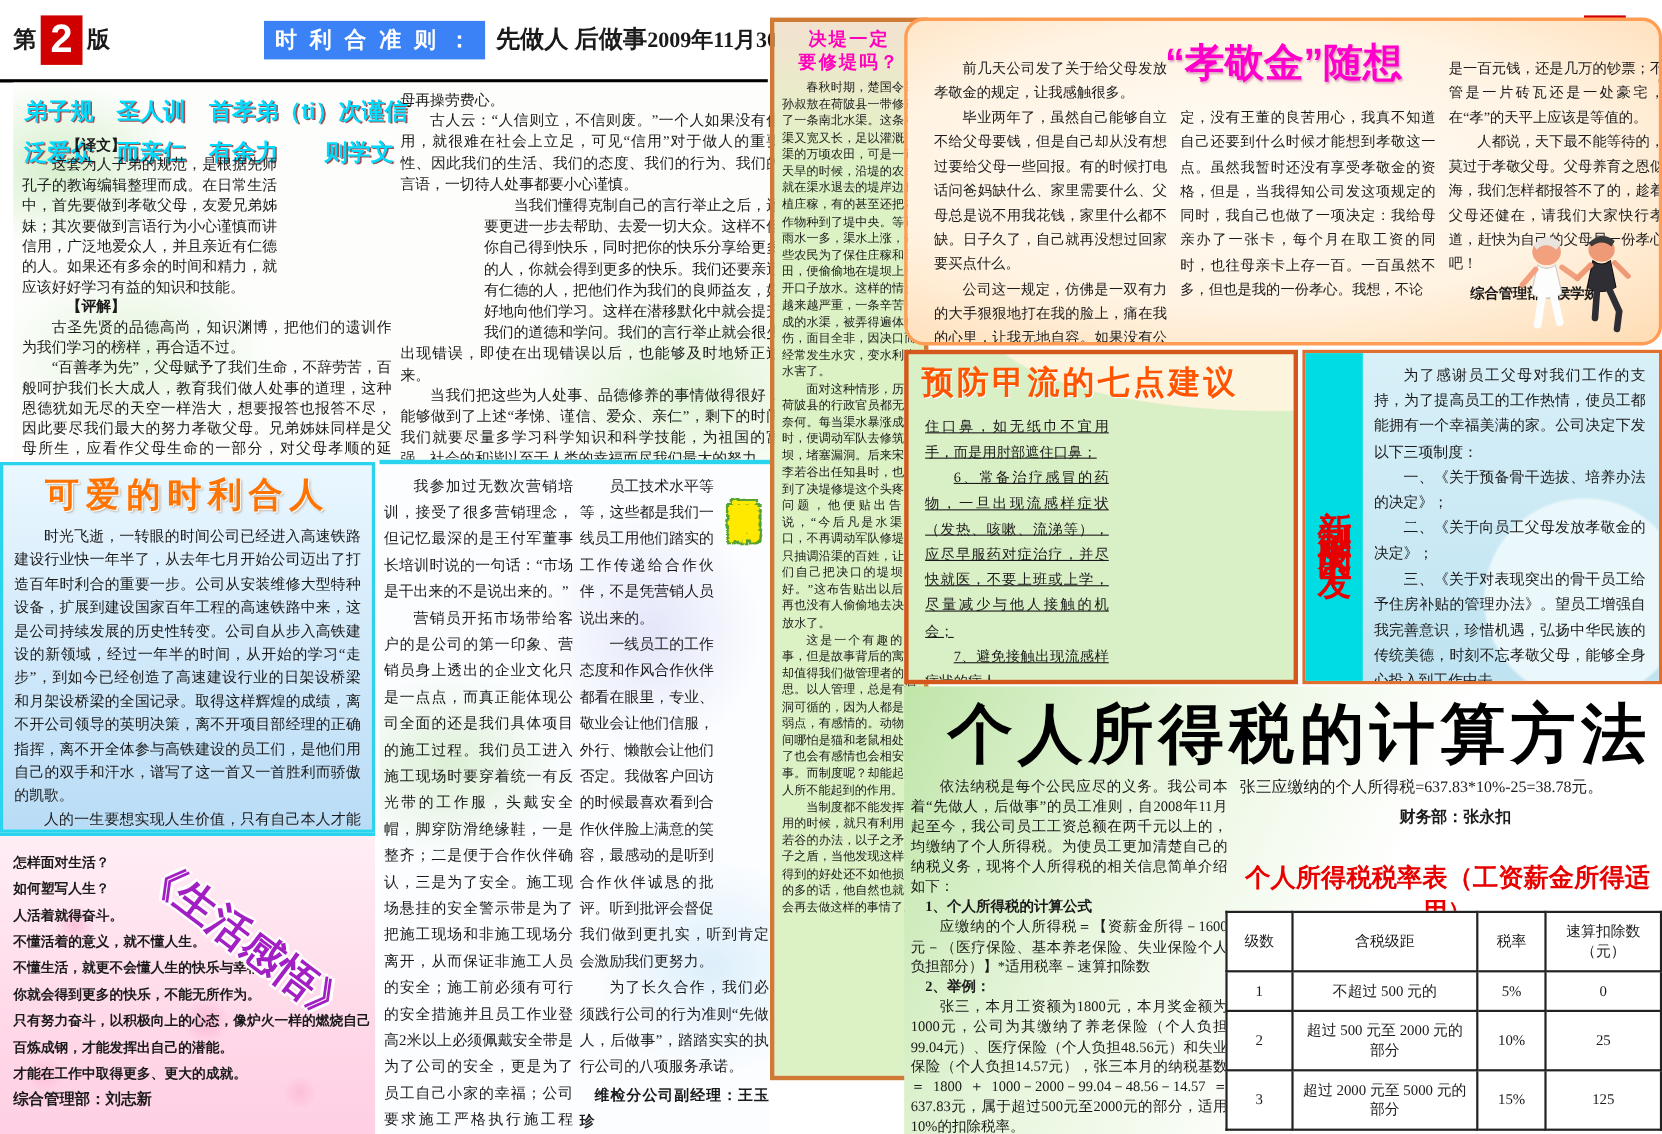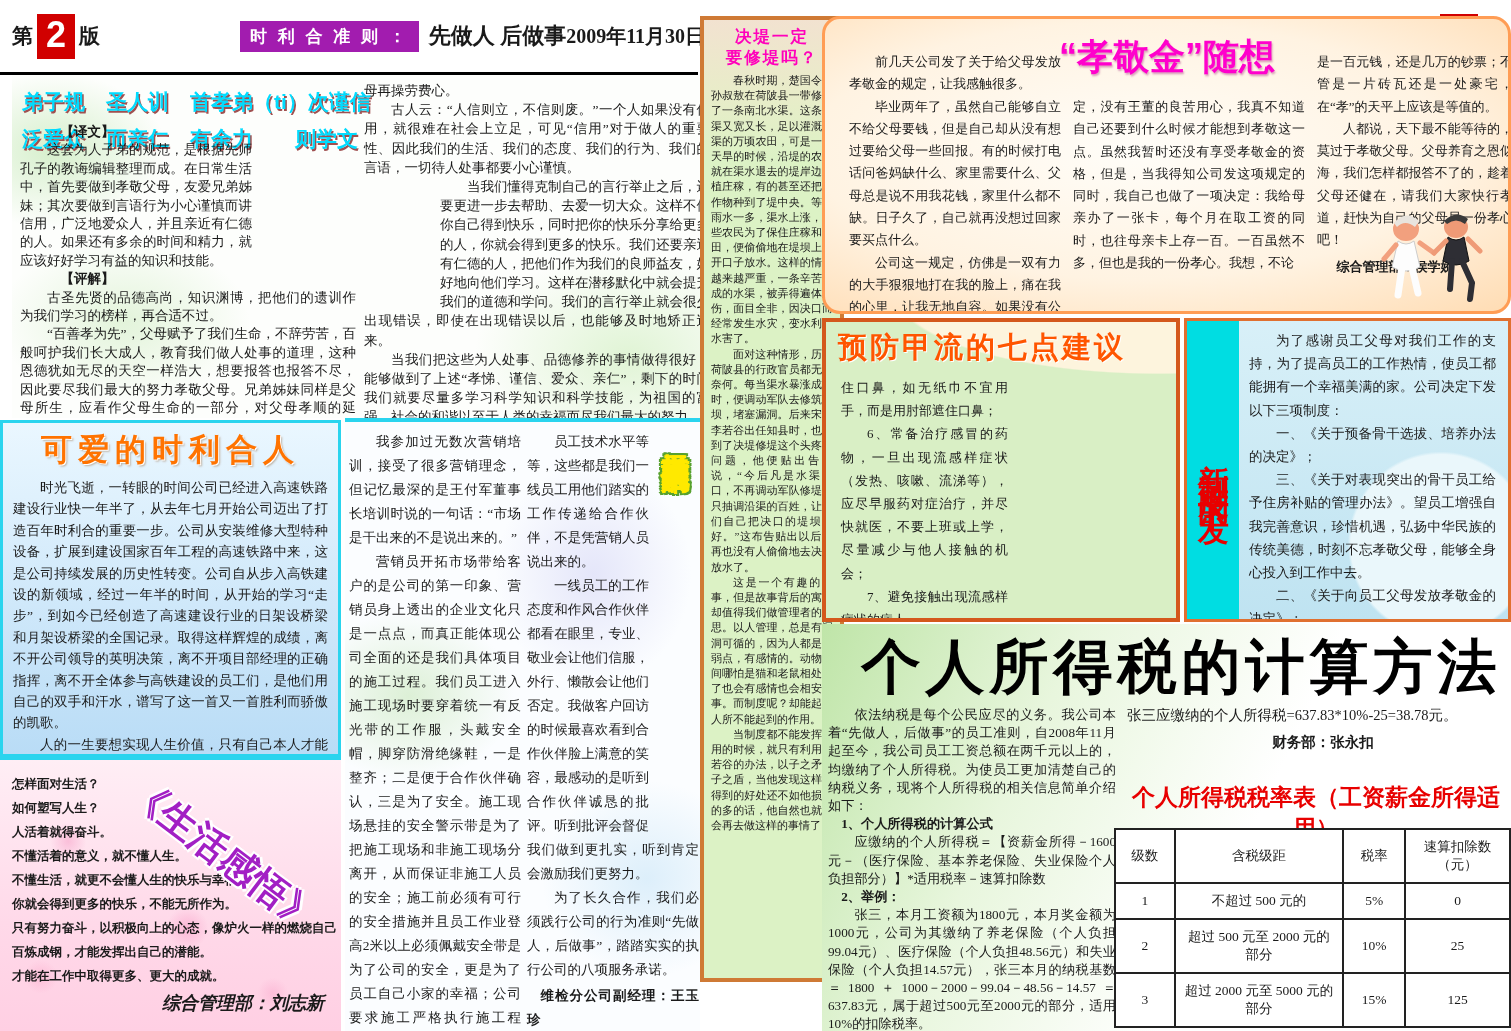--- a/index.html
+++ b/index.html
@@ -5,21 +5,21 @@
   html,body{margin:0;padding:0;background:#fff;}
   #paper{position:relative;width:1511px;height:1031px;background:#fff;overflow:hidden;
          font-family:"Liberation Serif","DejaVu Serif",serif;color:#1a1a1a;}
   
   .hdr{position:absolute;top:0;height:72px;border-bottom:3px solid #000;display:flex;align-items:center;background:#fff;}
   #hdr-left{left:0;width:698px;}
   #hdr-right{left:822px;width:689px;}
   .pgroup{display:flex;align-items:center;gap:4px;font-weight:bold;font-size:21px;}
   .numbox{background:#d10000;color:#fff;font-size:36px;font-weight:bold;line-height:1;
           padding:3px 9px 6px 9px;font-family:"Liberation Sans",sans-serif;}
-  .motto-box{background:#a21caf;color:#fff;font-weight:bold;font-size:17px;letter-spacing:3px;
+  .motto-box{background:#3b82f6;color:#fff;font-weight:bold;font-size:20px;letter-spacing:3px;
              padding:4px 10px;font-family:"Liberation Sans",sans-serif;white-space:nowrap;}
   .motto-txt{font-size:22px;font-weight:bold;white-space:nowrap;}
   .hdr-date{font-size:20px;font-weight:bold;white-space:nowrap;}
   
   .p{margin:0;text-align:justify;text-indent:2em;}
   .p0{margin:0;text-align:justify;text-indent:0;}
   
   #dizigui{position:absolute;left:0;top:75px;width:700px;height:343px;overflow:hidden;
     background:
       radial-gradient(ellipse 160px 110px at 6% 22%, rgba(150,215,125,.38), transparent 70%),
@@ -47,21 +47,21 @@
   
   #shenghuo{position:absolute;left:0;top:757px;width:341px;height:274px;box-sizing:border-box;
     border-top:3px solid #2ad4ee;padding:12px 10px 0 12px;overflow:hidden;
     background:
       radial-gradient(circle 26px at 20% 30%, rgba(247,160,200,.55), transparent 70%),
       radial-gradient(circle 30px at 55% 62%, rgba(247,150,195,.5), transparent 70%),
       radial-gradient(circle 22px at 80% 86%, rgba(250,170,205,.5), transparent 70%),
       radial-gradient(circle 24px at 12% 80%, rgba(250,165,200,.45), transparent 70%),
       linear-gradient(180deg,#ffeef5 0%,#ffd9e9 60%,#ffcfe3 100%);}
   #shenghuo .ln{margin:0;font-size:12.5px;line-height:24px;font-weight:bold;white-space:nowrap;}
-  #shenghuo .sig{font-weight:bold;font-size:18px;margin-top:3px;margin-left:150px;font-style:italic;}
+  #shenghuo .sig{font-weight:bold;font-size:14px;margin-top:3px;}
   #sh-title{position:absolute;left:148px;top:6px;font-family:"Liberation Sans",sans-serif;
             font-weight:bold;font-size:38px;color:#a21fc4;white-space:nowrap;
             transform:rotate(37deg);transform-origin:left top;
             text-shadow:-2px -2px 0 #fff,2px -2px 0 #fff,-2px 2px 0 #fff,2px 2px 0 #fff;}
   
   #shichang{position:absolute;left:345px;top:418px;width:355px;height:613px;box-sizing:border-box;
     border-top:4px solid #2ad4ee;overflow:hidden;padding-top:6px;
     background:
       radial-gradient(ellipse 150px 120px at 18% 45%, rgba(150,210,120,.30), transparent 70%),
       radial-gradient(ellipse 140px 160px at 70% 25%, rgba(170,170,235,.28), transparent 70%),
@@ -96,21 +96,21 @@
   
   #yufang{position:absolute;left:822px;top:318px;width:358px;height:304px;box-sizing:border-box;
     border:4px solid #d4581c;overflow:hidden;padding:6px 8px;
     background:
       radial-gradient(ellipse 420px 130px at 95% -10%, #fdf4dd 0 62%, transparent 63%),
       #d9efc5;}
   #yufang .ttl{font-family:"Liberation Sans",sans-serif;font-weight:bold;font-size:29px;color:#ff5500;
                letter-spacing:3px;margin:0 0 8px 4px;text-shadow:1px 1px 0 #fff;}
   #yf-cols{display:flex;}
   #yf-c1{width:163px;border-right:2px dotted #49a23c;padding-right:6px;}
-  #yf-c2{width:167px;padding-left:7px;}
+  #yf-c2{width:167px;padding-left:7px;text-decoration:underline;}
   #yufang p{margin:0;text-align:justify;font-size:13px;line-height:23.2px;text-indent:2em;}
   #yufang p.cont{text-indent:0;}
   
   #xinzhidu{position:absolute;left:1184px;top:318px;width:327px;height:304px;box-sizing:border-box;
             border:3px solid #e07030;display:flex;overflow:hidden;}
   #xz-strip{width:52px;background:#00dde2;display:flex;align-items:center;justify-content:center;}
   #xz-vert{writing-mode:vertical-rl;text-orientation:upright;font-family:"Liberation Sans",sans-serif;
            font-weight:bold;font-size:31px;line-height:52px;letter-spacing:10px;color:#e80000;}
   #xz-body{flex:1;padding:8px 12px 0 10px;
      background:radial-gradient(circle 150px at 75% 75%, #eaf7fb 0 60%, transparent 62%),
@@ -279,22 +279,22 @@
     </div>
   </div>
 
   <div id="xinzhidu">
     <div id="xz-strip">
       <div id="xz-vert">新制度的下发</div>
     </div>
     <div id="xz-body">
       <p>为了感谢员工父母对我们工作的支持，为了提高员工的工作热情，使员工都能拥有一个幸福美满的家。公司决定下发以下三项制度：</p>
       <p>一、《关于预备骨干选拔、培养办法的决定》；</p>
+      <p>二、《关于向员工父母发放孝敬金的决定》；</p>
       <p>三、《关于对表现突出的骨干员工给予住房补贴的管理办法》。望员工增强自我完善意识，珍惜机遇，弘扬中华民族的传统美德，时刻不忘孝敬父母，能够全身心投入到工作中去。</p>
-      <p>二、《关于向员工父母发放孝敬金的决定》；</p>
 
     </div>
   </div>
 
   <div id="tax">
     <div id="tax-title">个人所得税的计算方法</div>
     <div id="tax-left">
       <p style="text-indent:2em">依法纳税是每个公民应尽的义务。我公司本着“先做人，后做事”的员工准则，自2008年11月起至今，我公司员工工资总额在两千元以上的，均缴纳了个人所得税。为使员工更加清楚自己的纳税义务，现将个人所得税的相关信息简单介绍如下：</p>
       <p style="text-indent:1em;font-weight:bold">1、个人所得税的计算公式</p>
       <p style="text-indent:2em">应缴纳的个人所得税＝【资薪金所得－1600元－（医疗保险、基本养老保险、失业保险个人负担部分）】*适用税率－速算扣除数</p>

